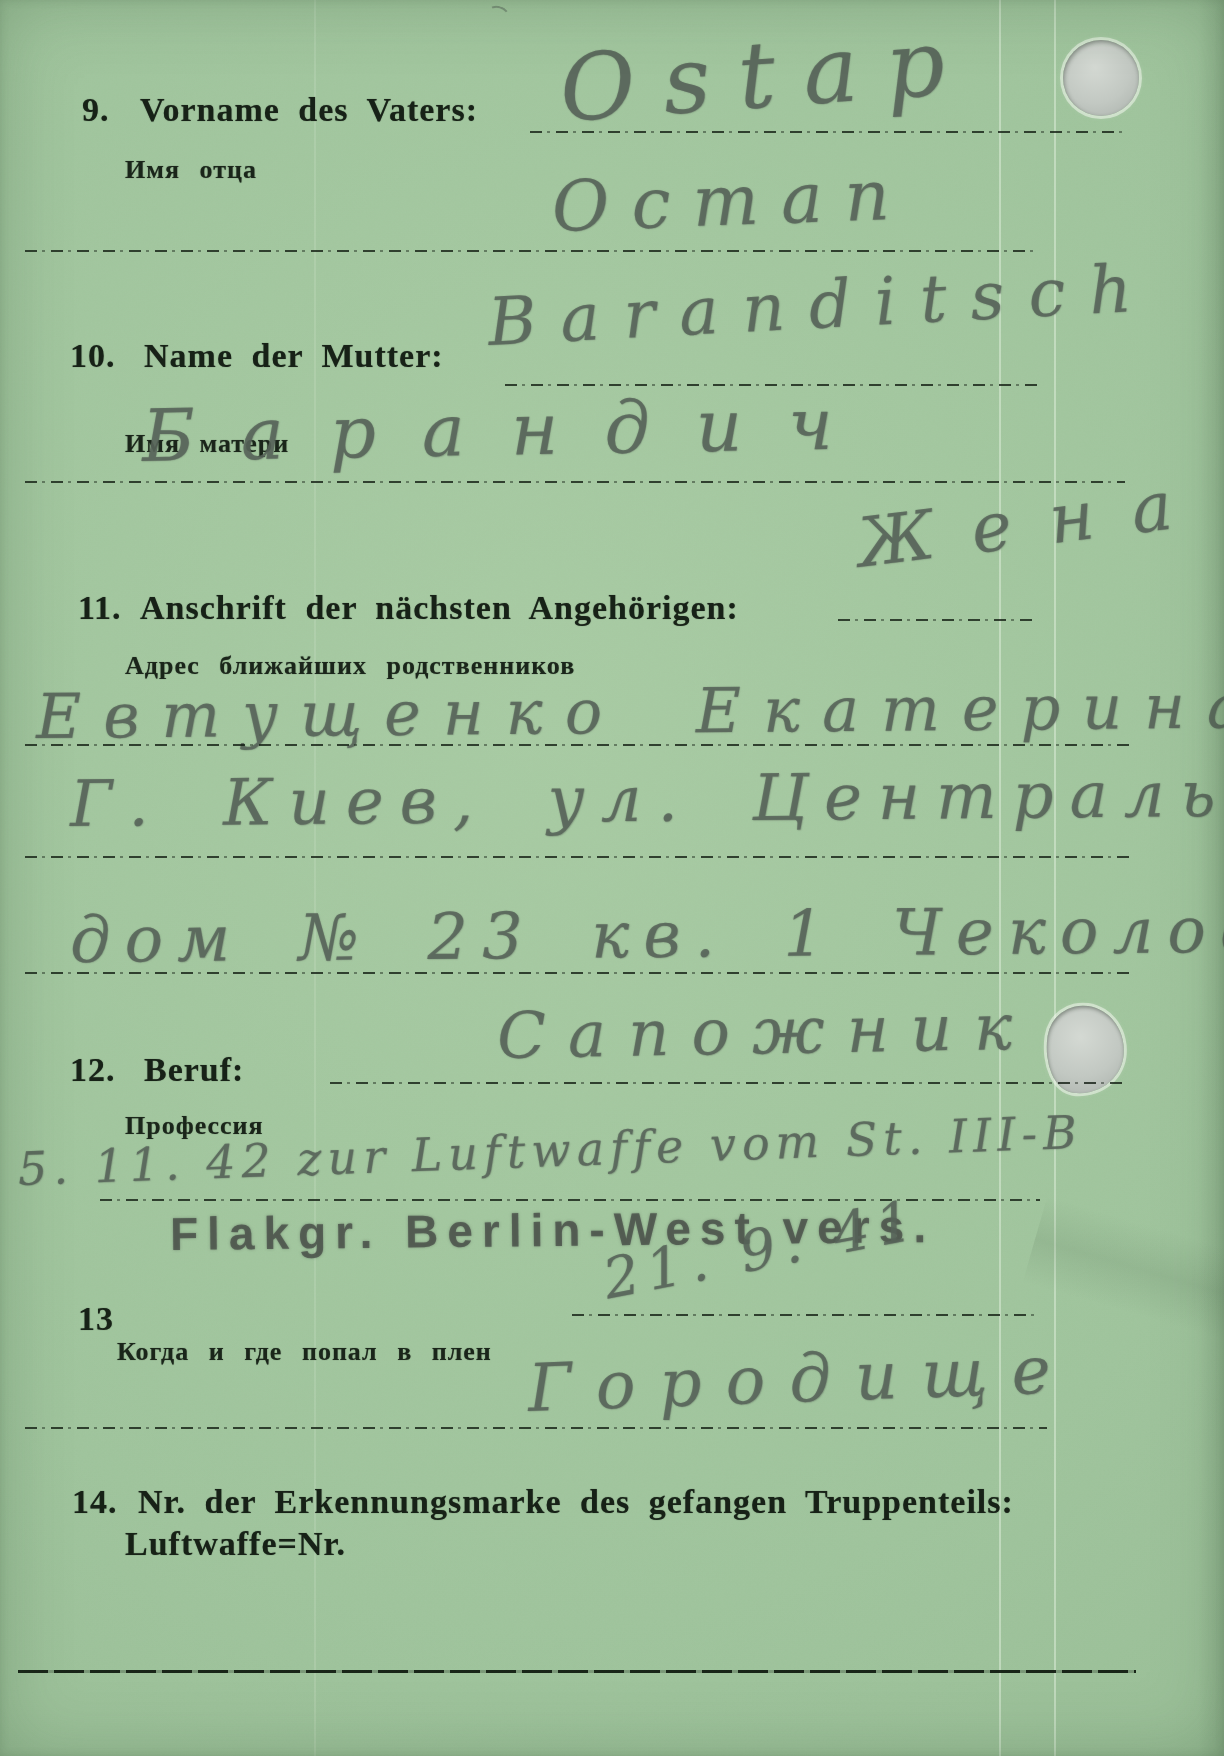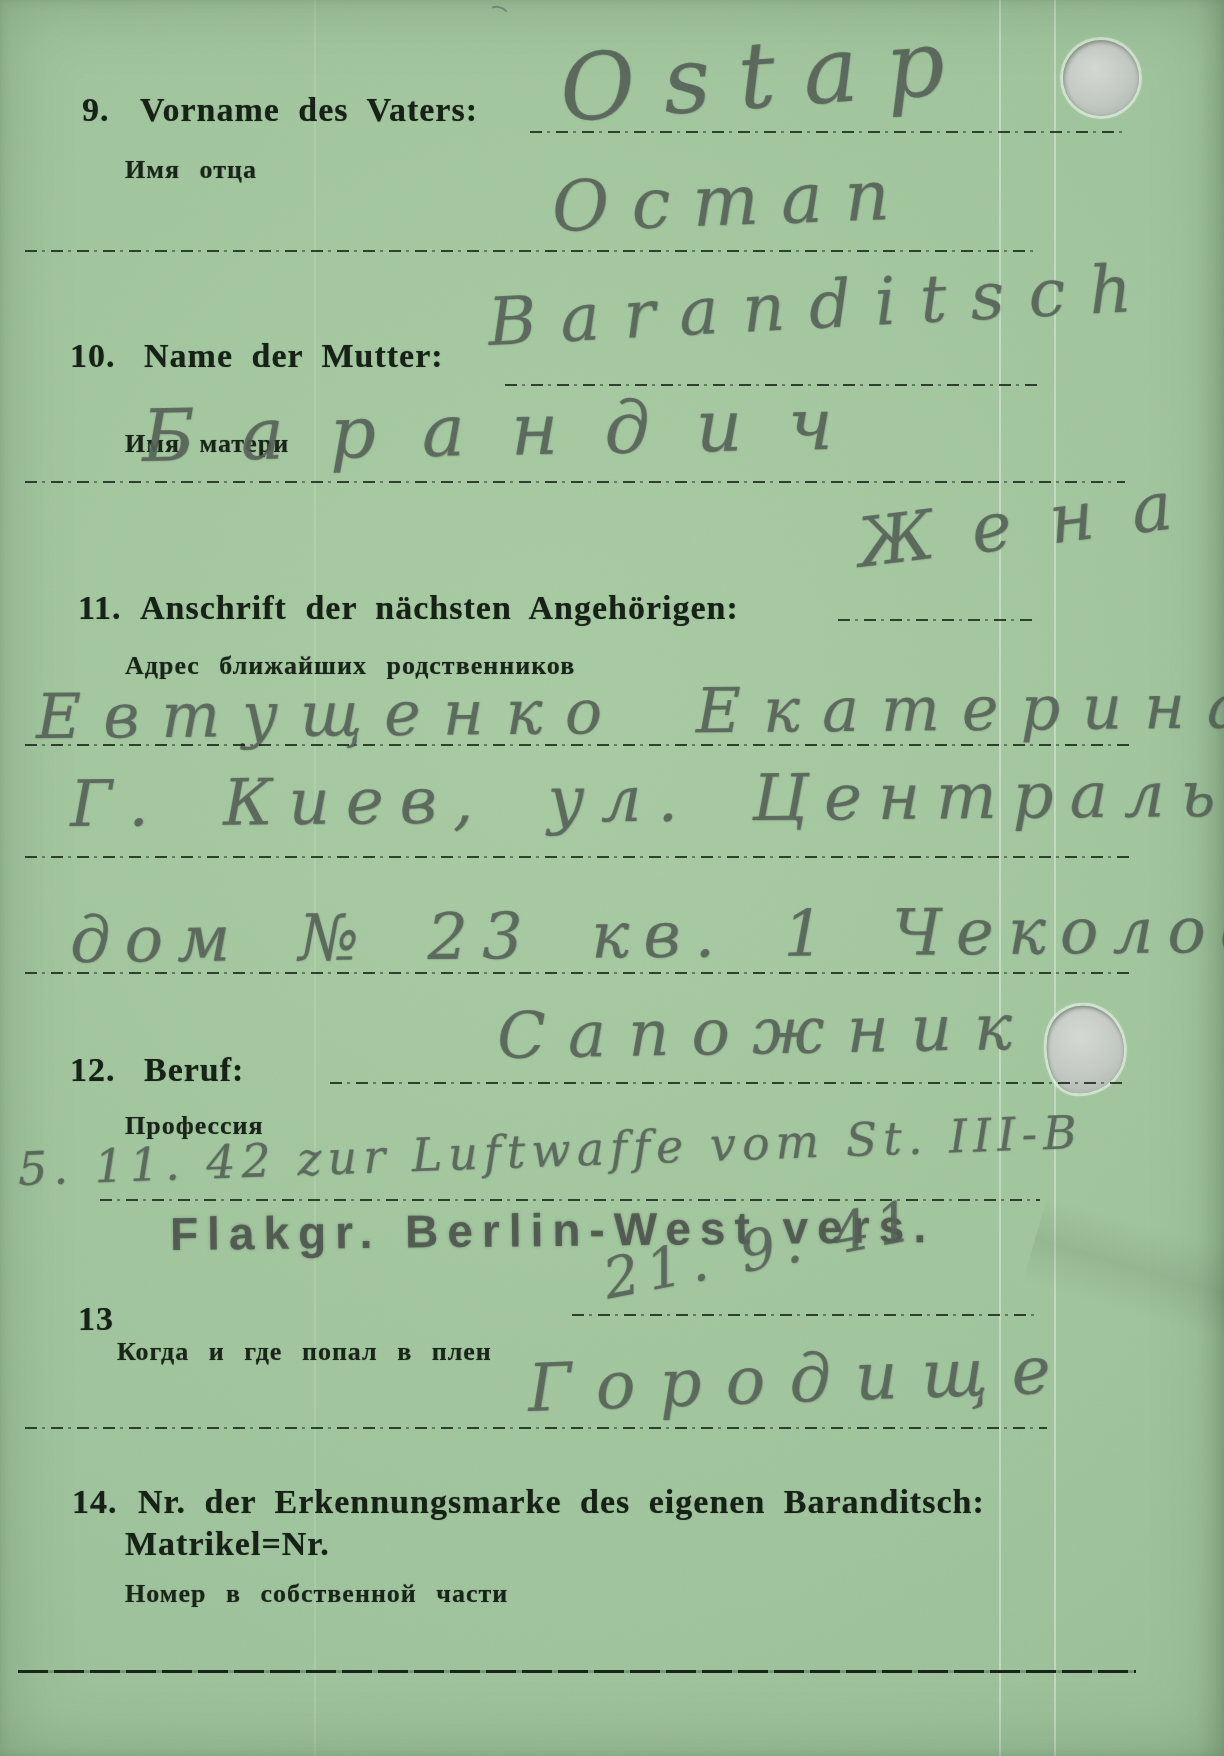--- a/index.html
+++ b/index.html
@@ -126,20 +126,19 @@
   <div class="stamp" style="left:170px; top:1203px;">Flakgr. Berlin-West vers.</div>
 
   <div class="pencil" style="left:604px; top:1252px; font-size:56px; letter-spacing:8px; transform:rotate(-11deg);">21. 9. 41</div>
   <div class="print de" style="left:78px; top:1288px;margin-top:13px;">13</div>
   <div class="rule" style="left:572px; top:1314px; width:468px;"></div>
   <div class="print ru" style="left:117px; top:1338px;">Когда и где попал в плен</div>
   <div class="pencil" style="left:528px; top:1356px; font-size:66px; letter-spacing:24px; transform:rotate(-2deg);">Городище</div>
   <div class="rule" style="left:25px; top:1427px; width:1022px;"></div>
 
   <div class="print de" style="left:72px; top:1484px;">14.</div>
-  <div class="print de" style="left:138px; top:1484px;">Nr. der Erkennungsmarke des eigenen Baranditsch:</div>
-  <div class="print de2" style="left:125px; top:1526px;">Matrikel=Nr.</div>
-  <div class="print ru" style="left:125px; top:1580px;">Номер в собственной части</div>
+  <div class="print de" style="left:138px; top:1484px;">Nr. der Erkennungsmarke des gefangen Truppenteils:</div>
+  <div class="print de2" style="left:125px; top:1526px;">Luftwaffe=Nr.</div>
 
   <div class="rule heavy" style="left:18px; top:1670px; width:1118px;"></div>
 
   <div class="vignette"></div>
 </div>
 
 </body></html>

